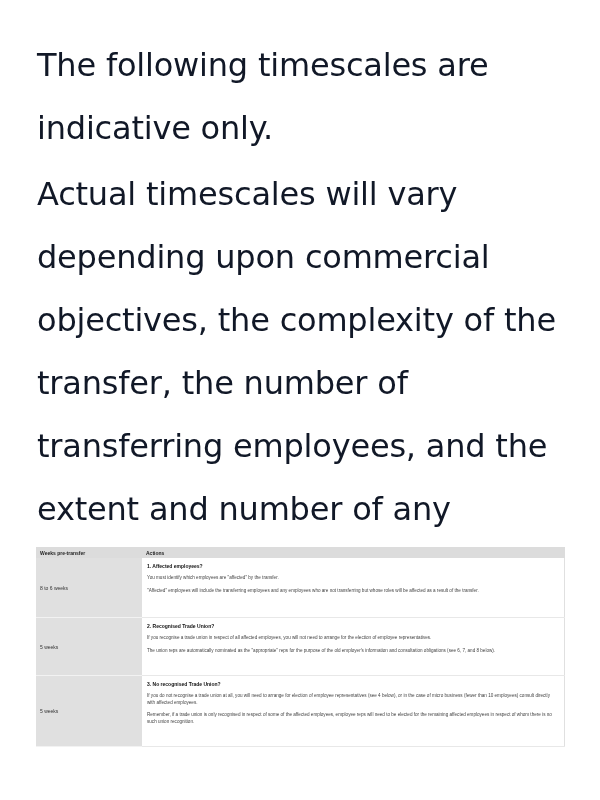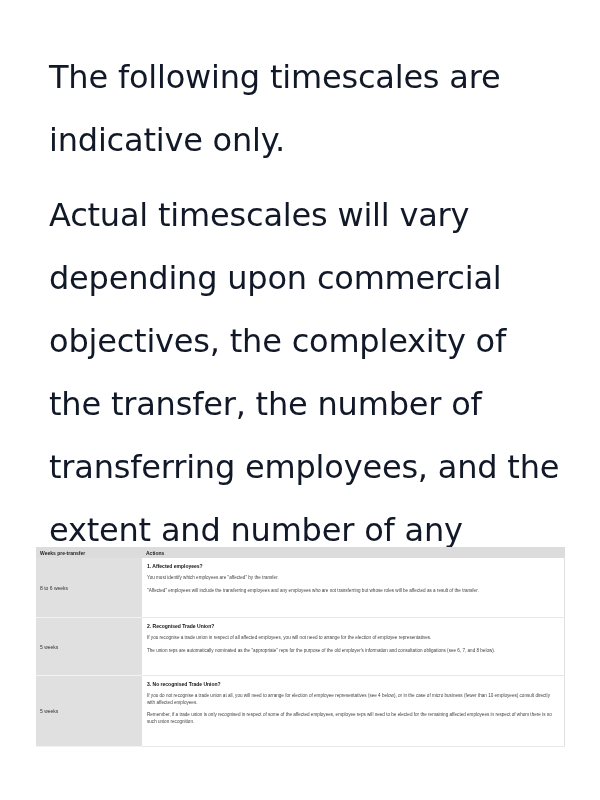--- a/index.html
+++ b/index.html
@@ -1,19 +1,19 @@
 <!DOCTYPE html>
 <html><head>
 <meta charset="utf-8">
 <style>
   html, body { margin: 0; padding: 0; background: #ffffff; }
   body { width: 600px; height: 800px; position: relative; overflow: hidden;
          font-family: "DejaVu Sans", "Liberation Sans", sans-serif; color: #111827; }
   .intro { position: absolute; left: 37px; top: 34px; width: 540px; }
-  .intro p { margin: 12px; font-size: 32px; line-height: 63px; color: #111827;
+  .intro p { margin: 0; font-size: 32px; line-height: 63px; color: #111827;
              font-family: "DejaVu Sans", sans-serif; letter-spacing: -0.2px; }
   .intro p.second { margin-top: 3px; }
   table.timeline { position: absolute; left: 36px; top: 547px; width: 529px;
                    border-collapse: collapse; font-family: "Liberation Sans", sans-serif;
                    font-size: 5px; color: #333; }
   table.timeline th { background: #dcdcdc; text-align: left; font-weight: bold;
                       height: 11px; padding: 0 4px; font-size: 5px; color: #222; }
   table.timeline td { vertical-align: middle; padding: 0 4px; }
   table.timeline td.weeks { background: #e0e0e0; width: 98px; border-bottom: 1px solid #f2f2f2; }
   table.timeline td.actions { background: #ffffff; border-right: 1px solid #e0e0e0;

